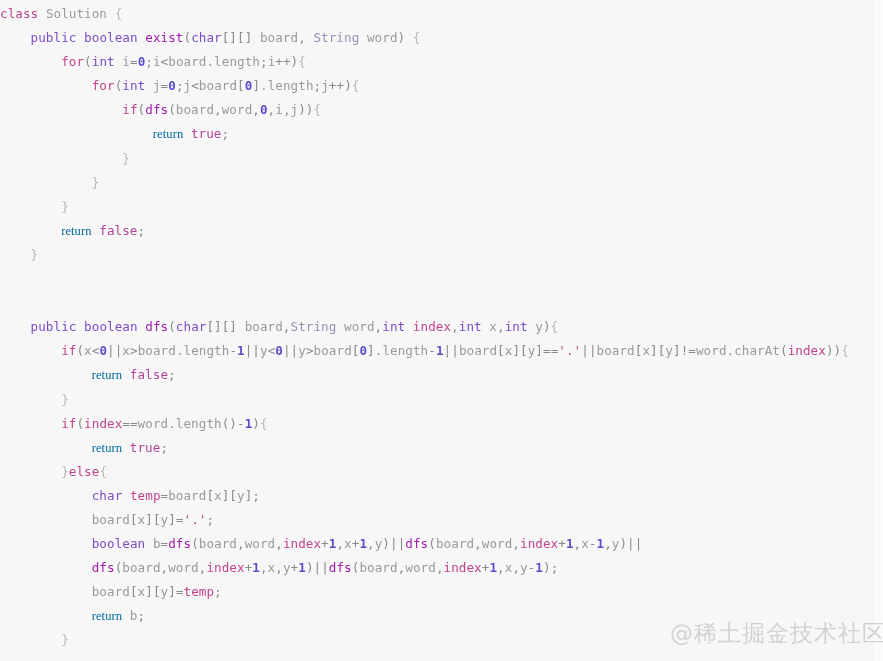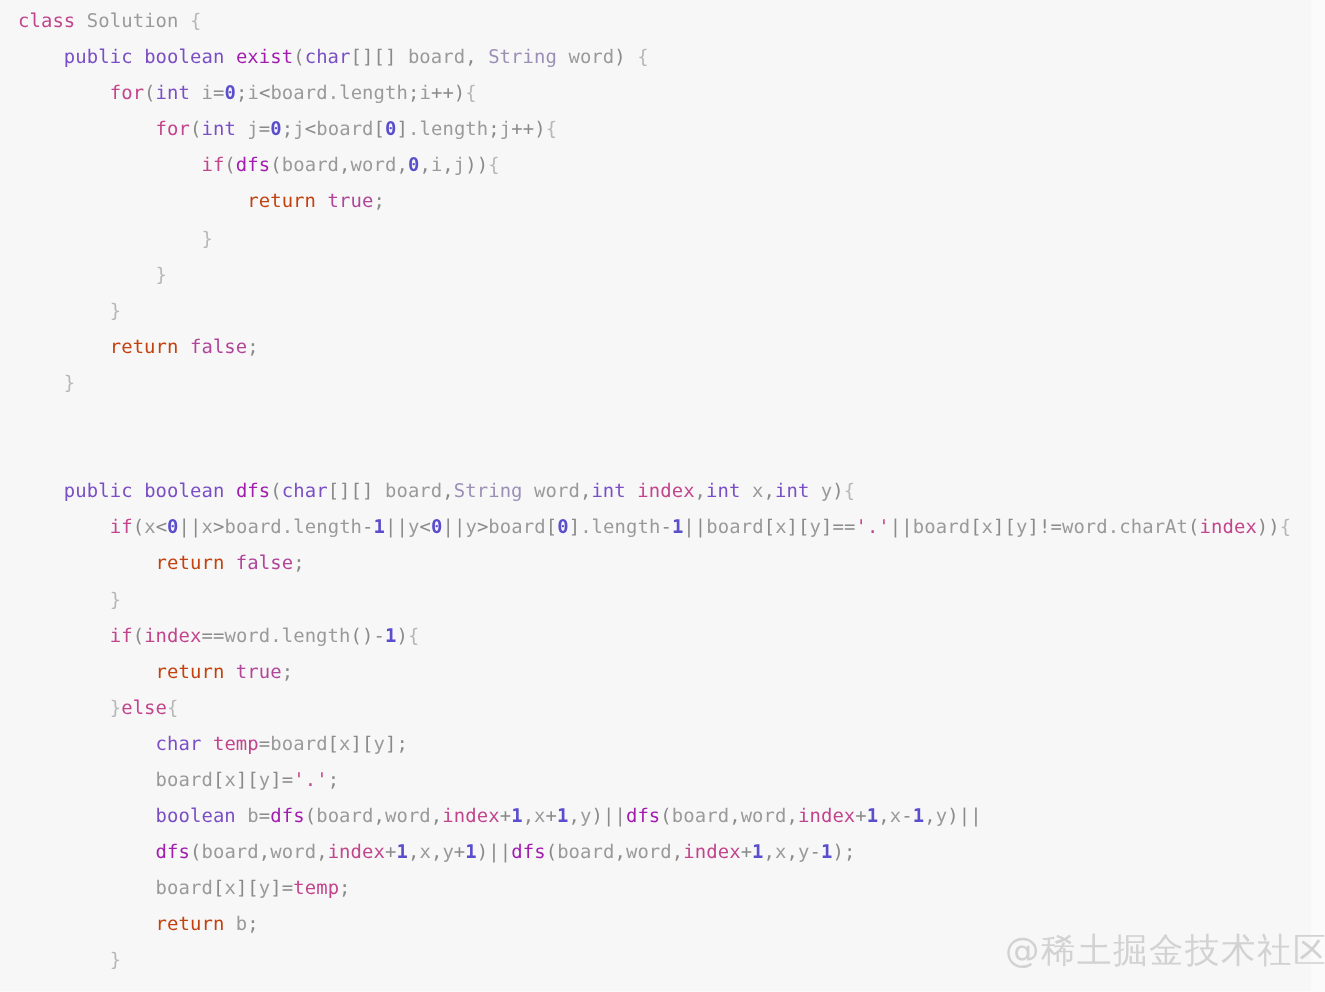--- a/index.html
+++ b/index.html
@@ -34,31 +34,31 @@
     font-family: "DejaVu Sans Mono", "Liberation Mono", monospace;
     font-size: 12.6px;
     line-height: 24.1px;
     white-space: pre;
     letter-spacing: 0.06px;
     color: #8a8a8a;
   }
   .ln {
     display: block;
     height: 24.1px;
-    padding-left: 12px;
+    padding-left: 0;
   }
   
   .kw   { color: #c2448c; }            
   .kw2  { color: #7a4ec4; font-weight: normal; }  
   .type { color: #9b8fb5; }            
   .id   { color: #9a9a9a; }            
   .fn   { color: #a21caf; }            
   .num  { color: #5b4ecc; font-weight: bold; }  
   .lit  { color: #b0459a; }            
-  .ret  { color: #c2410c; }            
+  .ret  { color: #0369a1; font-family: Liberation Serif, serif; }            
   .str  { color: #c04a8e; }            
   .var  { color: #c2448c; }
   .brc  { color: #b8b8b8; }
   #watermark {
     position: absolute;
     left: 670px;
     top: 618px;
     font-family: "DejaVu Sans", "Liberation Sans", sans-serif;
     font-size: 23px;
     color: #d2d2d2;

